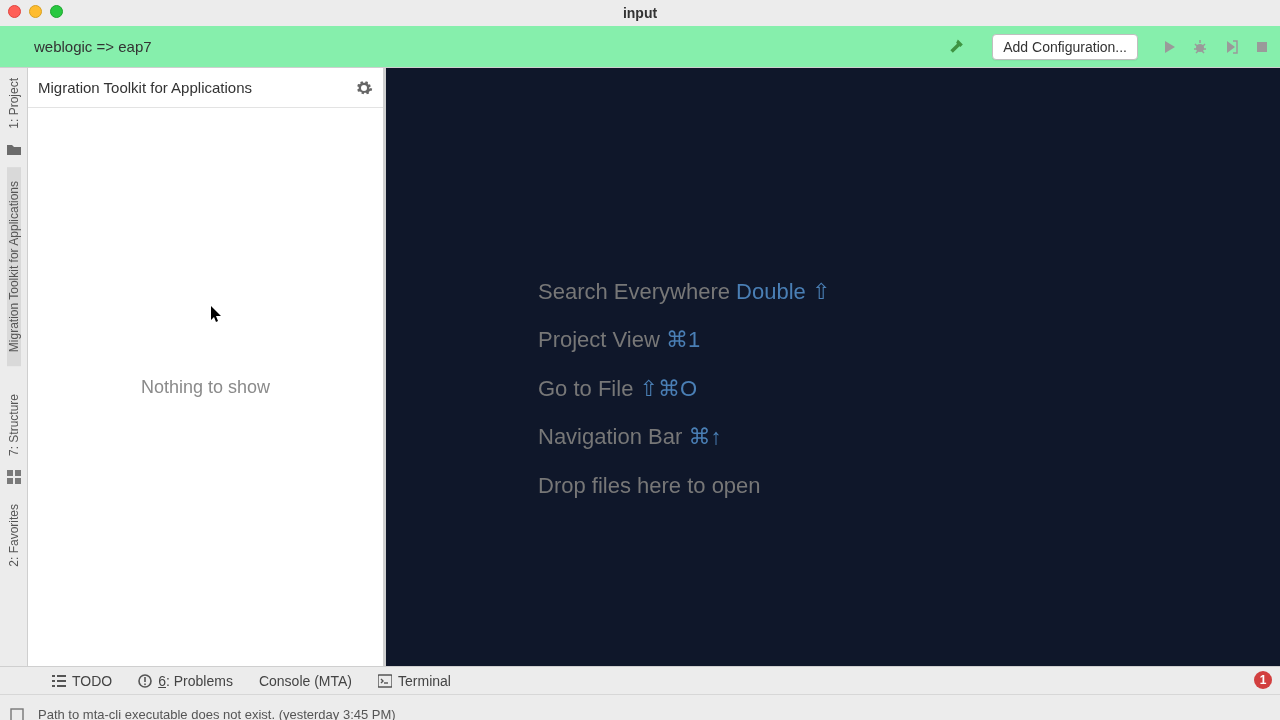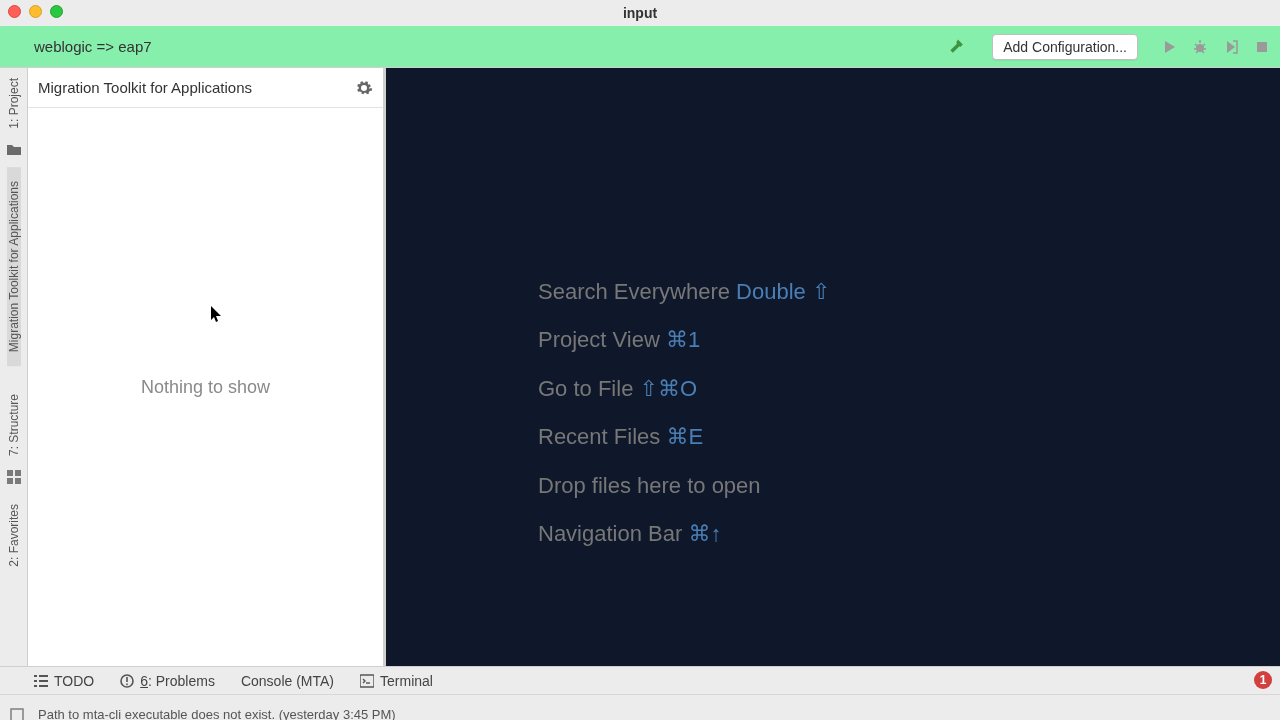--- a/index.html
+++ b/index.html
@@ -39,21 +39,21 @@
   .toolwin-header .gear svg { width:18px; height:18px; color:#666;}
   .toolwin-body { flex:1; display:flex; align-items:center; justify-content:center; color:#8a8a8a; font-size:18px;}
 
   
   .editor { flex:1; background:#0f172a; position:relative; }
   .tips { position:absolute; left:152px; top:200px; font-size:22px; color:#777; line-height:2.2;}
   .tips .row { white-space:nowrap; }
   .tips .sc { color:#4a7fb5; }
 
   
-  .bottomrow { height:28px; background:#ececec; border-top:1px solid #cfcfcf; display:flex; align-items:center; padding:0 10px 0 34px; font-size:14px; color:#444; gap:26px; position:relative;}
+  .bottomrow { height:28px; background:#ececec; border-top:1px solid #cfcfcf; display:flex; align-items:center; padding:0 10px 0 52px; font-size:14px; color:#444; gap:26px; position:relative;}
   .bottomrow .item { display:flex; align-items:center; gap:6px; }
   .bottomrow .item .u { text-decoration:underline; }
   .bottomrow .badge { position:absolute; right:8px; top:4px; width:18px; height:18px; border-radius:9px; background:#d23f3f; color:#fff; font-size:12px; display:flex; align-items:center; justify-content:center; font-weight:600;}
 
   
   .statusbar { height:40px; background:#ececec; border-top:1px solid #d7d7d7; display:flex; align-items:center; padding:0 10px; font-size:13px; color:#555; gap:14px;}
   .statusbar .boxicon svg { width:14px; height:14px; }
 
   .cursor-pointer { position:absolute; left:210px; top:238px; width:14px; height:18px; pointer-events:none; }
   .cursor-pointer svg { width:14px; height:18px; }
@@ -165,23 +165,22 @@
           <path d="M0 0l0 14 3-3 2 5 2-1-2-5 5 0z"></path>
         </svg>
     </div>
   </div>
 
   <div class="editor">
     <div class="tips">
       <div class="row"><span>Search Everywhere </span><span class="sc">Double ⇧</span></div>
       <div class="row"><span>Project View </span><span class="sc">⌘1</span></div>
       <div class="row"><span>Go to File </span><span class="sc">⇧⌘O</span></div>
-      <div class="row"><span>Recent Files </span><span class="sc">⌘E</span></div>
+      <div class="row"><span>Navigation Bar </span><span class="sc">⌘↑</span></div>
       <div class="row"><span>Drop files here to open</span></div>
-      <div class="row"><span>Navigation Bar </span><span class="sc">⌘↑</span></div>
     </div>
   </div>
 </div>
 
 <div class="bottomrow">
   <div class="item">
     <span>
       <svg width="14" height="14" viewBox="0 0 14 14" fill="#555">
           <rect x="0" y="1" width="3" height="2"></rect>
           <rect x="5" y="1" width="9" height="2"></rect>

